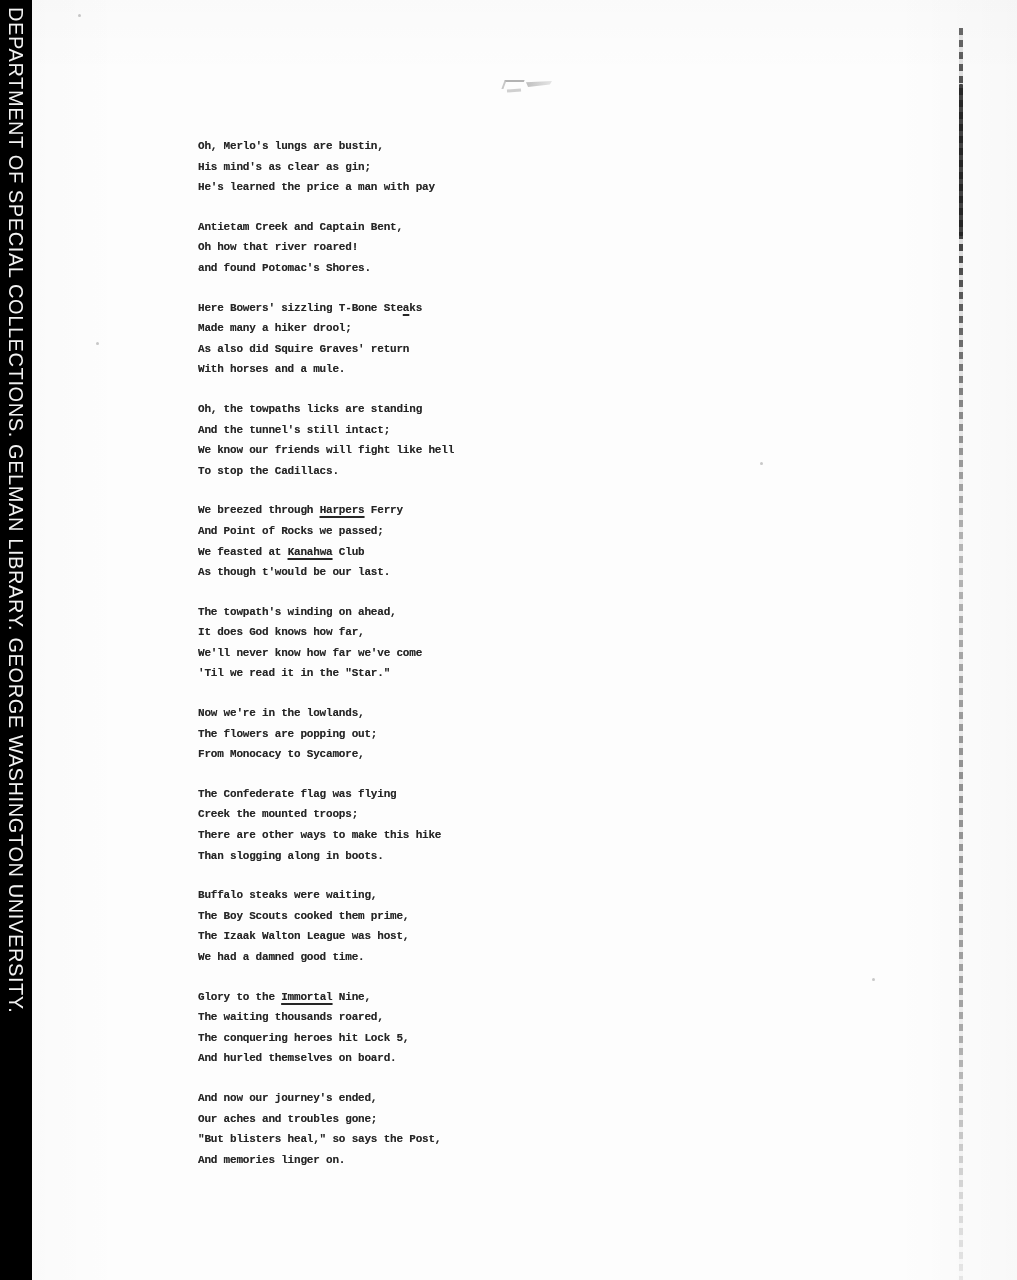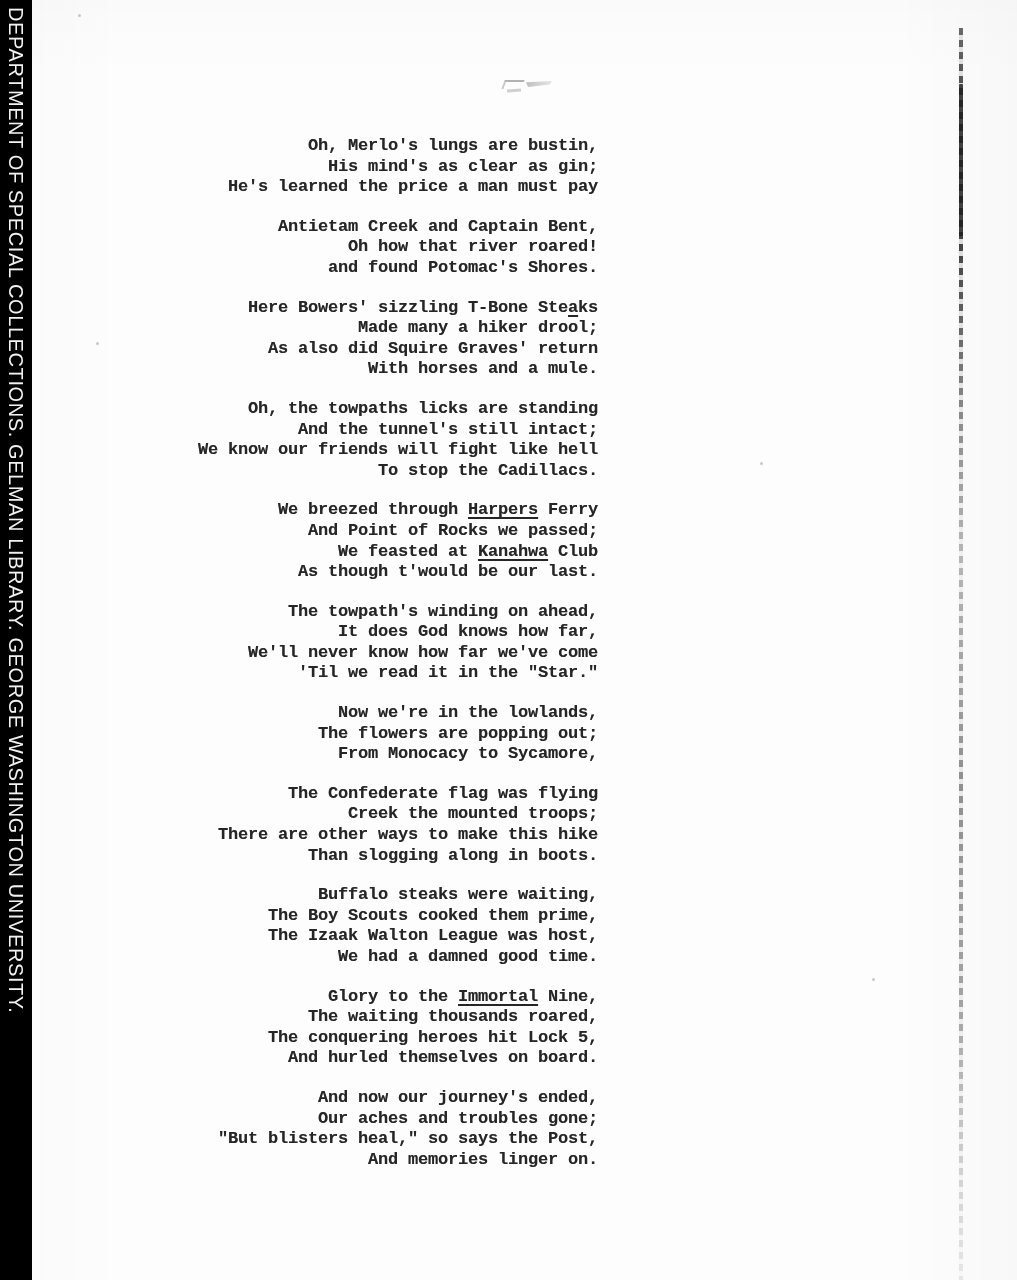--- a/index.html
+++ b/index.html
@@ -37,26 +37,25 @@
     font-size: 20px;
     letter-spacing: 0.6px;
     font-weight: 400;
   }
 
   
   .poem {
     position: absolute;
     left: 198px; top: 136px;
     color: var(--ink, #262626);
-    font-size: 17px;
+    font-size: 11px;
     font-weight: 700;
     line-height: 20.6px;
     letter-spacing: -0.2px;
     text-shadow: 0 0 0.5px rgba(30,30,30,0.45);
-    text-align: right;
   }
   .stanza { margin-bottom: 19px; }
   .line { white-space: pre; }
   .line u {
     text-decoration: underline;
     text-underline-offset: 3px;
     text-decoration-thickness: 1.5px;
   }
 
   
@@ -126,21 +125,21 @@
 
 <div class="speck" style="left:78px; top:14px;"></div>
 <div class="speck" style="left:872px; top:978px;"></div>
 <div class="speck" style="left:760px; top:462px;"></div>
 <div class="speck" style="left:96px; top:342px;"></div>
 
 <div class="poem">
     <div class="stanza">
       <div class="line">Oh, Merlo's lungs are bustin,</div>
       <div class="line">His mind's as clear as gin;</div>
-      <div class="line">He's learned the price a man must pay</div>
+      <div class="line">He's learned the price a man with pay</div>
     </div>
     <div class="stanza">
       <div class="line">Antietam Creek and Captain Bent,</div>
       <div class="line">Oh how that river roared!</div>
       <div class="line">and found Potomac's Shores.</div>
     </div>
     <div class="stanza">
       <div class="line">Here Bowers' sizzling T-Bone Ste<u>a</u>ks</div>
       <div class="line">Made many a hiker drool;</div>
       <div class="line">As also did Squire Graves' return</div>

